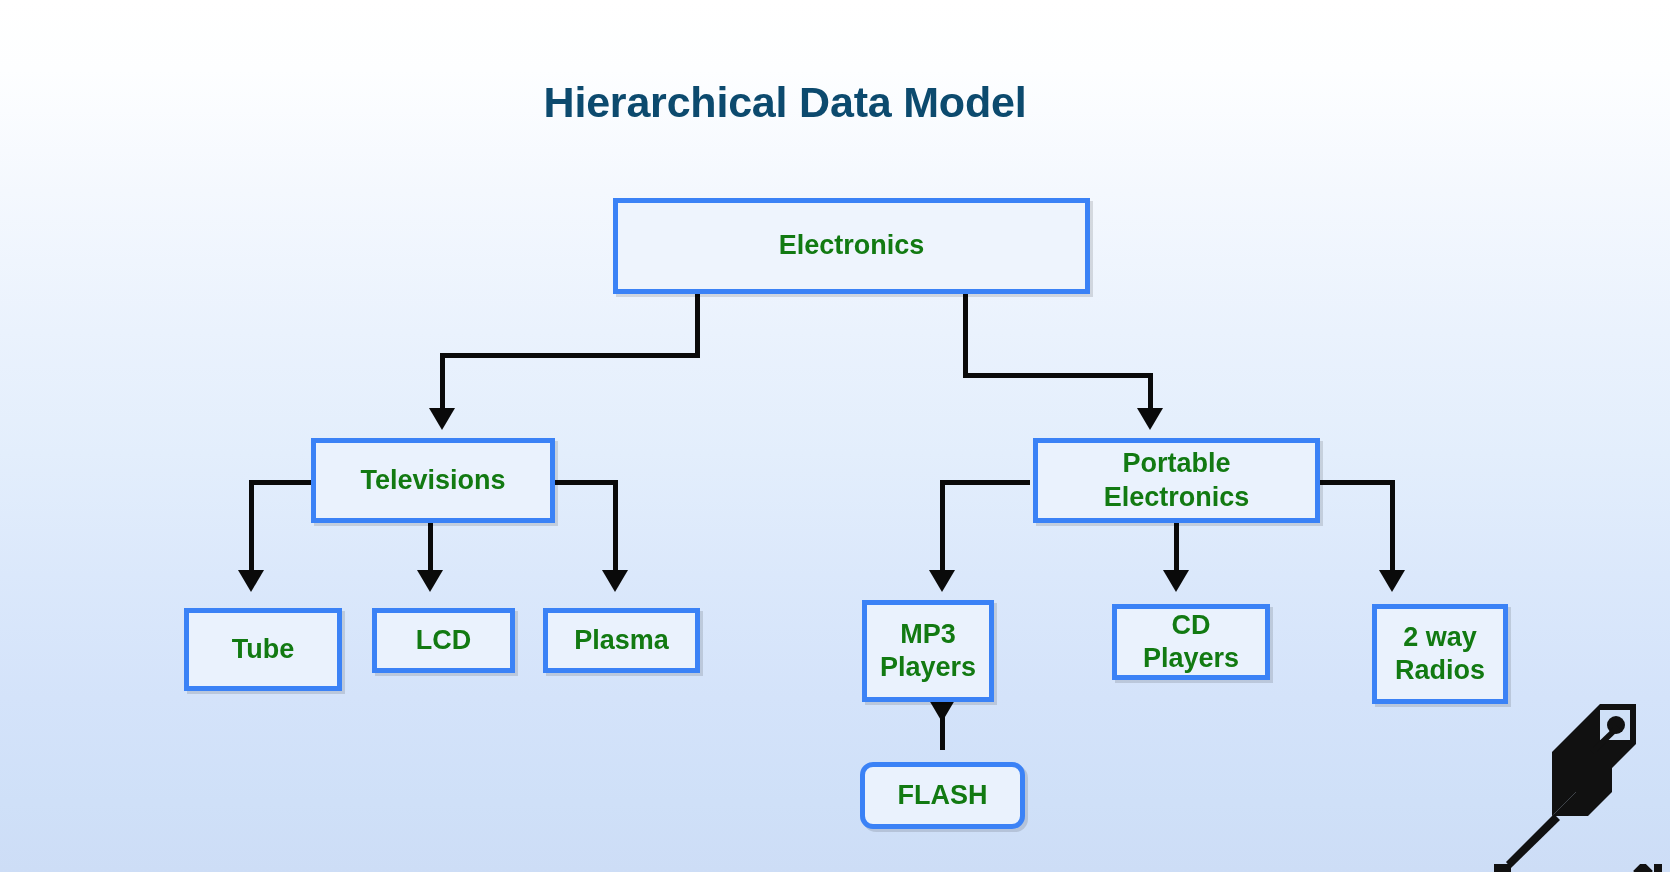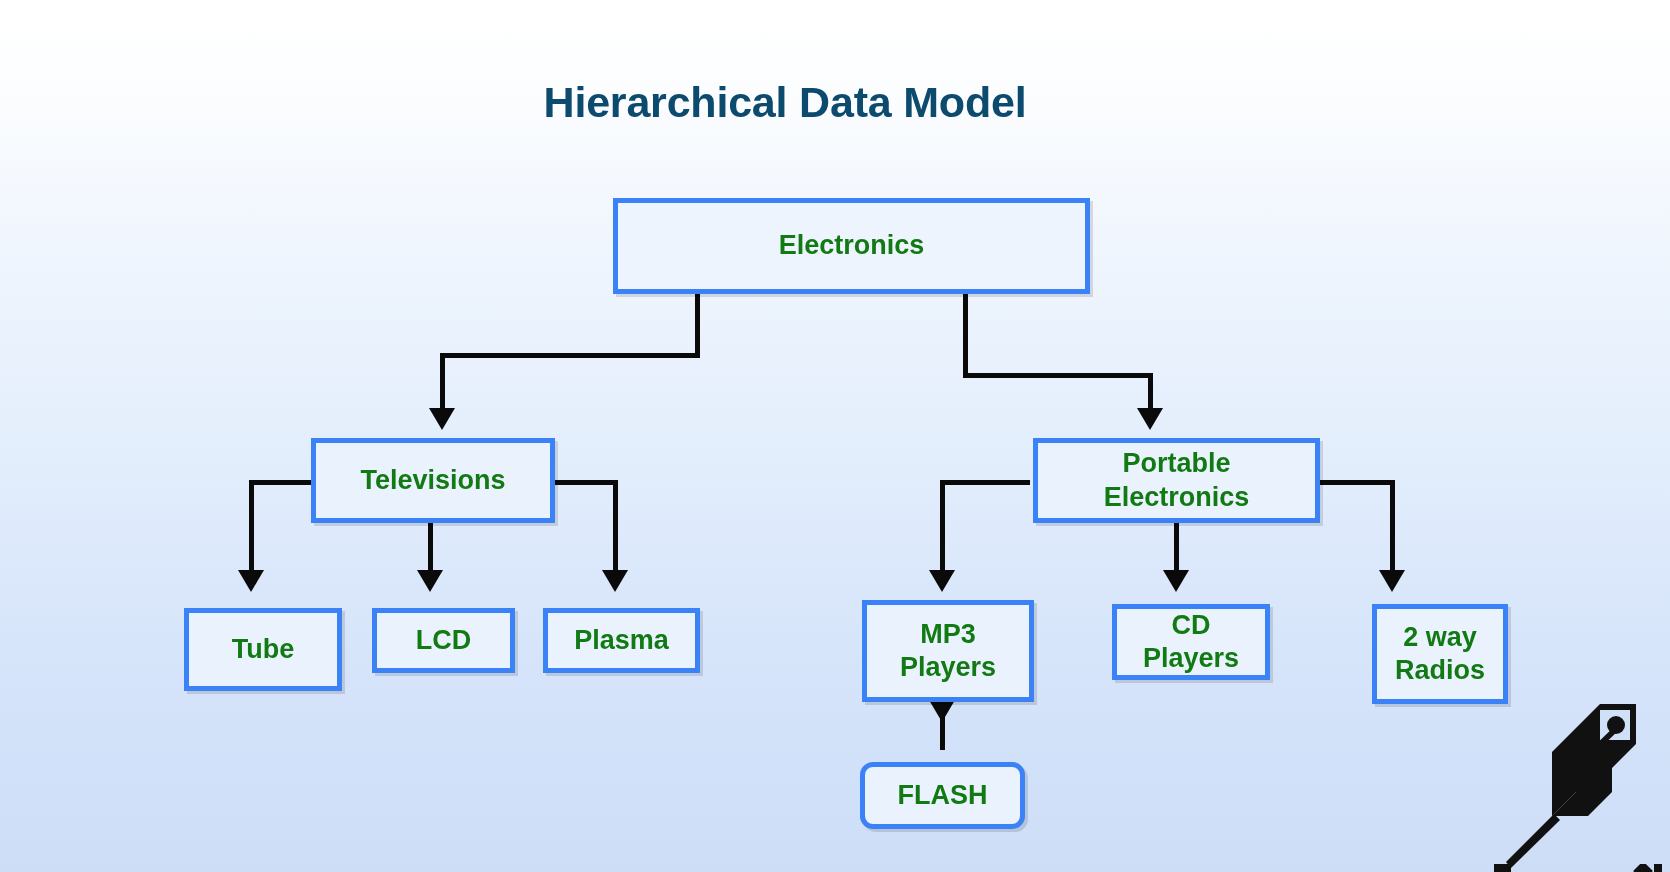--- a/index.html
+++ b/index.html
@@ -147,21 +147,21 @@
   </div>
 
   <div class="node" style="left:364px; top:608px; width:143px; height:65px;margin-left:8px;">
     <span class="lbl">LCD</span>
   </div>
 
   <div class="node" style="left:543px; top:608px; width:157px; height:65px;">
     <span class="lbl">Plasma</span>
   </div>
 
-  <div class="node" style="left:862px; top:600px; width:172px; height:102px;">
+  <div class="node" style="left:862px; top:600px; width:132px; height:102px;">
     <span class="lbl">MP3
 Players</span>
   </div>
 
   <div class="node" style="left:1112px; top:604px; width:158px; height:76px;">
     <span class="lbl">CD
 Players</span>
   </div>
 
   <div class="node" style="left:1372px; top:604px; width:136px; height:100px;">

